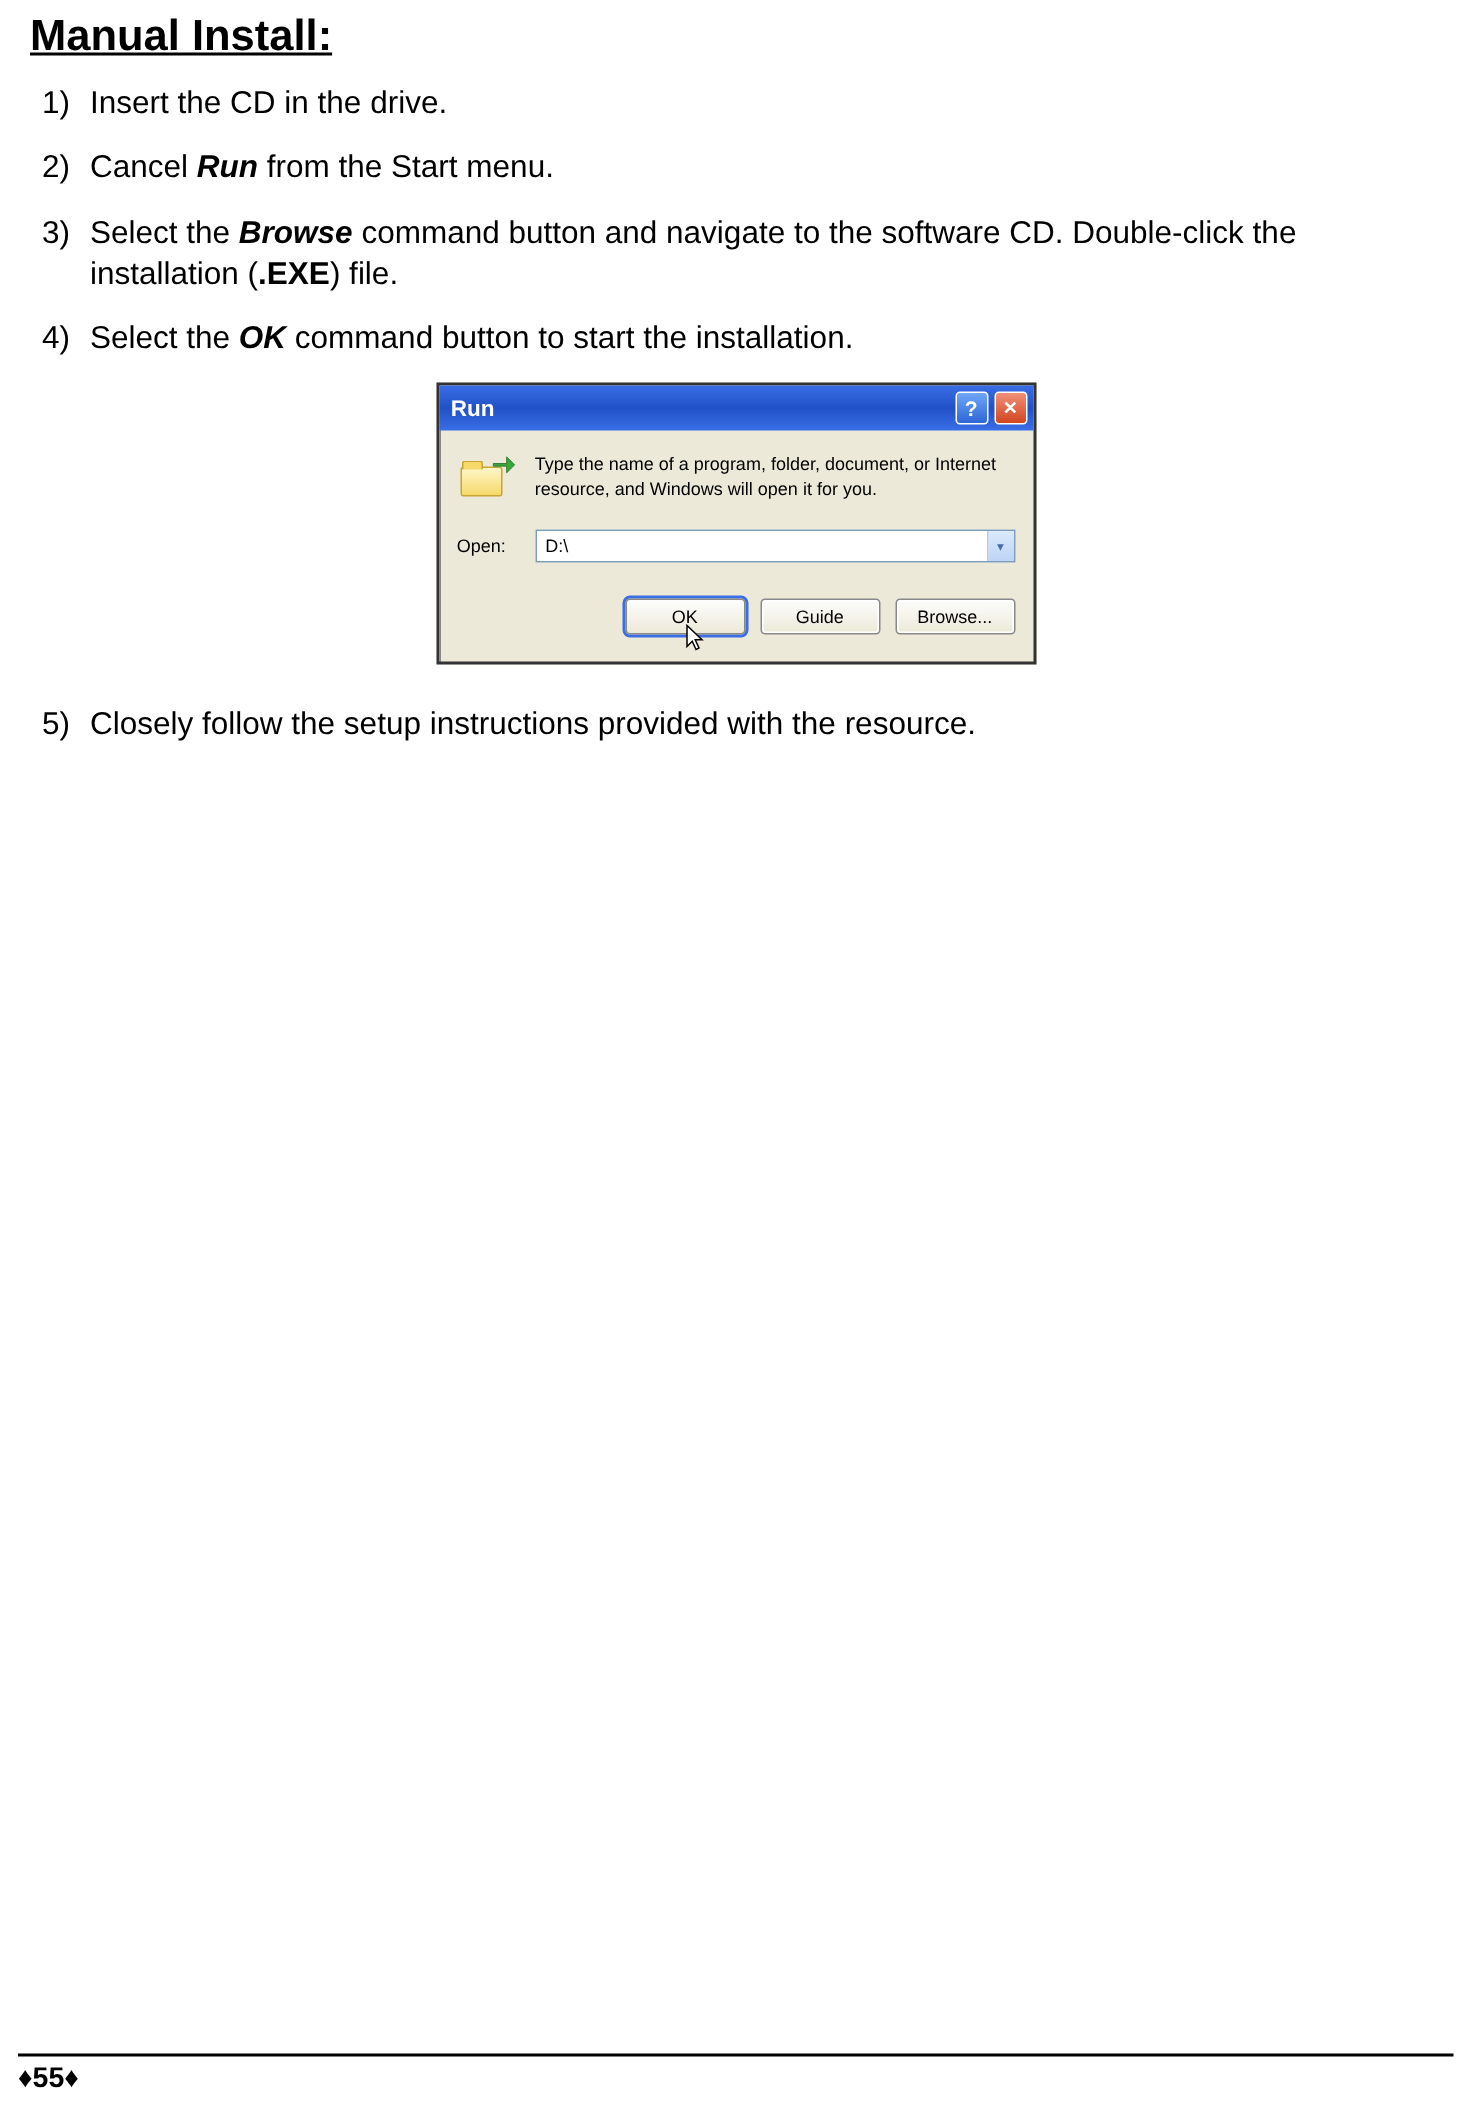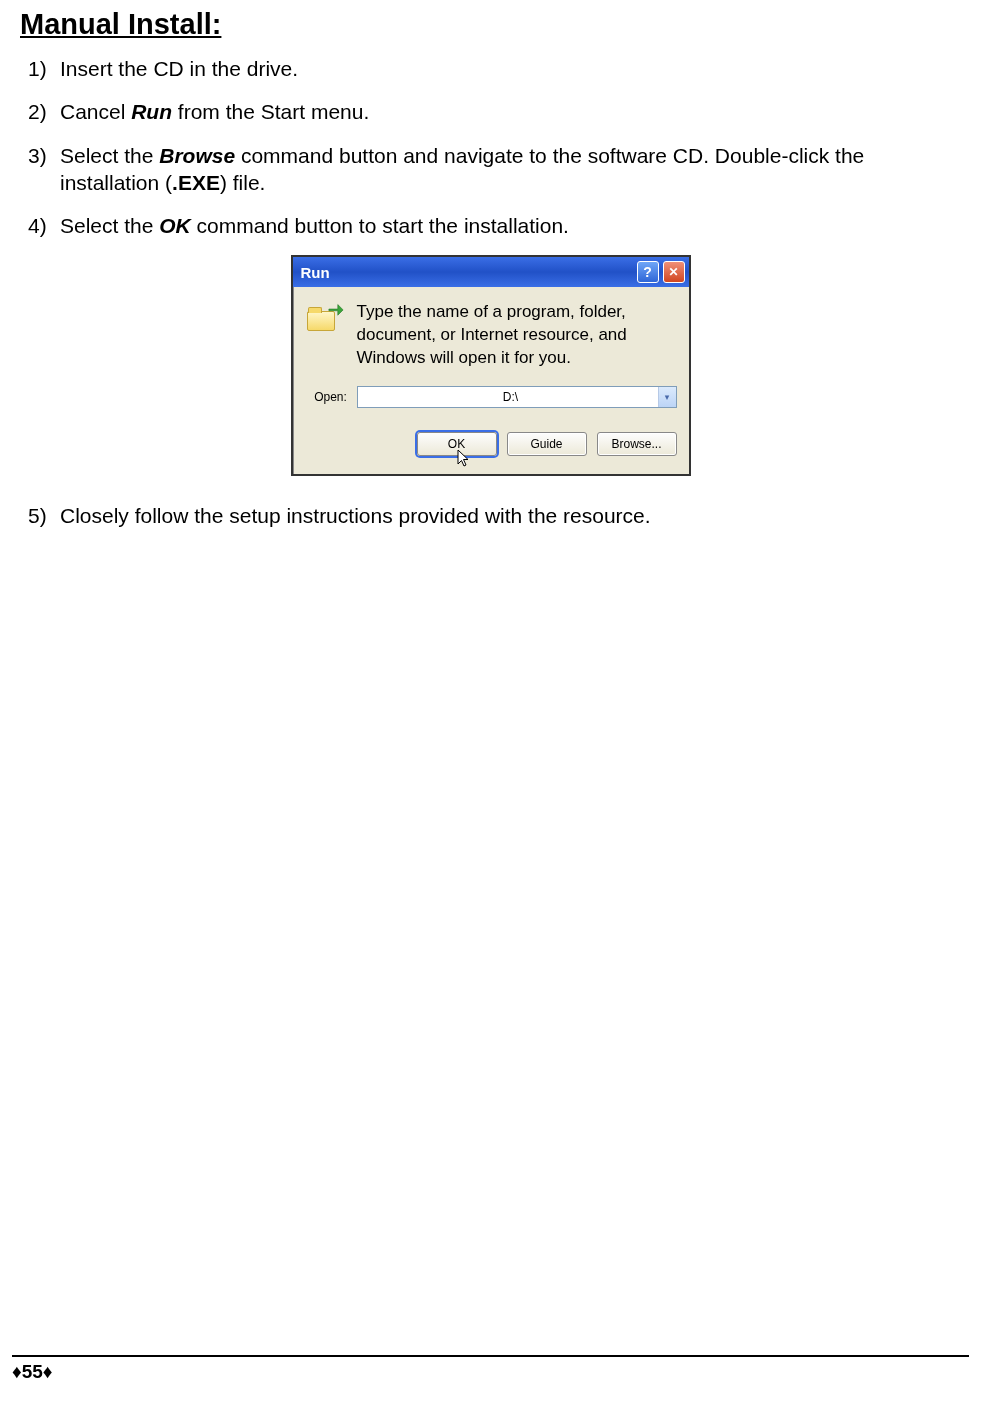--- a/index.html
+++ b/index.html
@@ -107,29 +107,28 @@
       border-bottom: none;
       border-radius: 2px 2px 0 0;
     }
     .run-arrow {
       position: absolute;
       top: 0; right: 0;
       width: 18px; height: 16px;
     }
     .run-arrow svg { width: 100%; height: 100%; }
     .dlg-desc {
-      font-size: 17px;
+      font-size: 12px;
       line-height: 1.35;
       color: #000;
     }
     .dlg-row2 {
       display: flex;
       align-items: center;
       margin-bottom: 24px;
-      text-align: center;
     }
     .open-label {
       width: 52px;
       font-size: 12px;
     }
     .open-combo {
       flex: 1;
       height: 22px;
       border: 1px solid #7f9db9;
       background: #fff;
@@ -172,21 +171,21 @@
     .cursor-pointer {
       position: absolute;
       left: 50%; top: 16px;
       width: 16px; height: 20px;
       pointer-events: none;
     }
     .cursor-pointer svg { width: 100%; height: 100%; }
     
     .page-footer {
       position: absolute;
-      bottom: 28px;
+      bottom: 14px;
       left: 0; right: 0;
       padding: 0 12px;
     }
     .footer-rule {
       border: none;
       border-top: 2px solid #000;
       margin-bottom: 4px;
     }
     .footer-row {
       display: flex;

